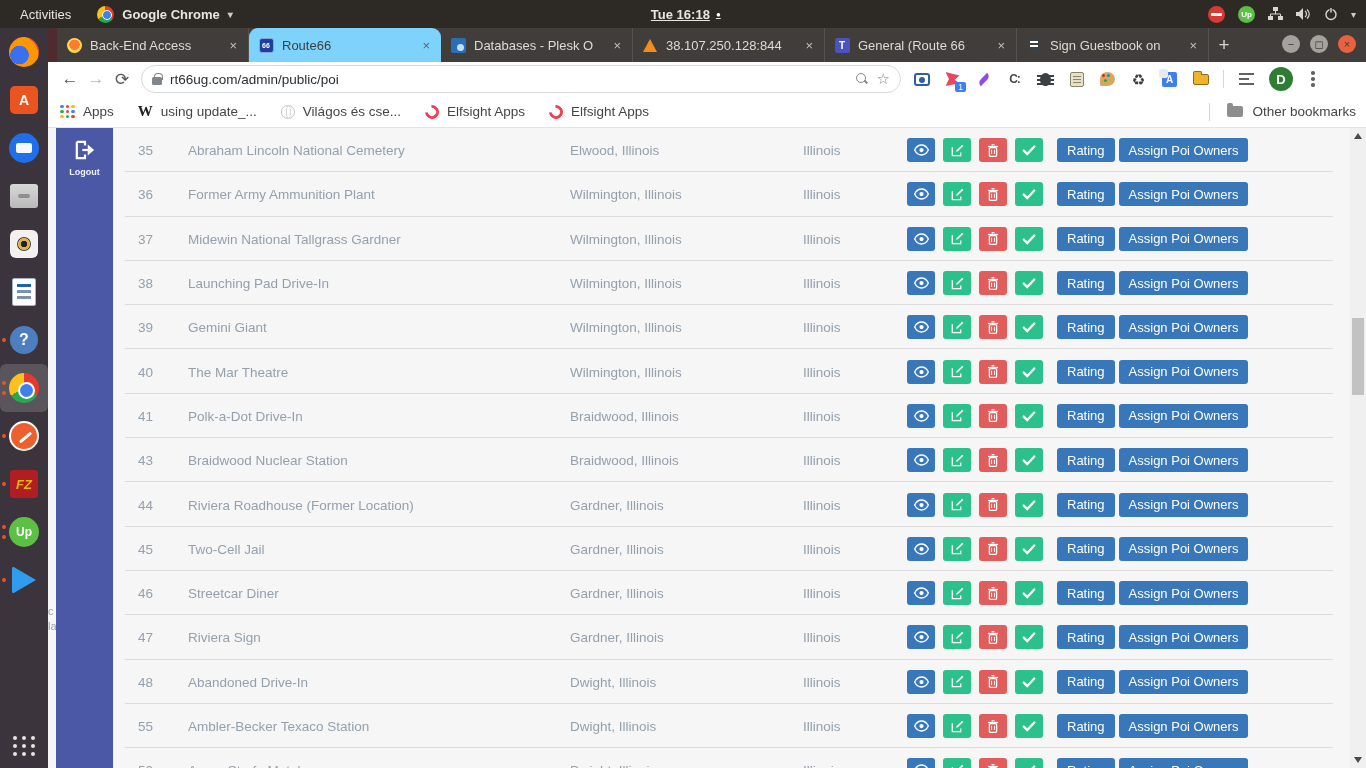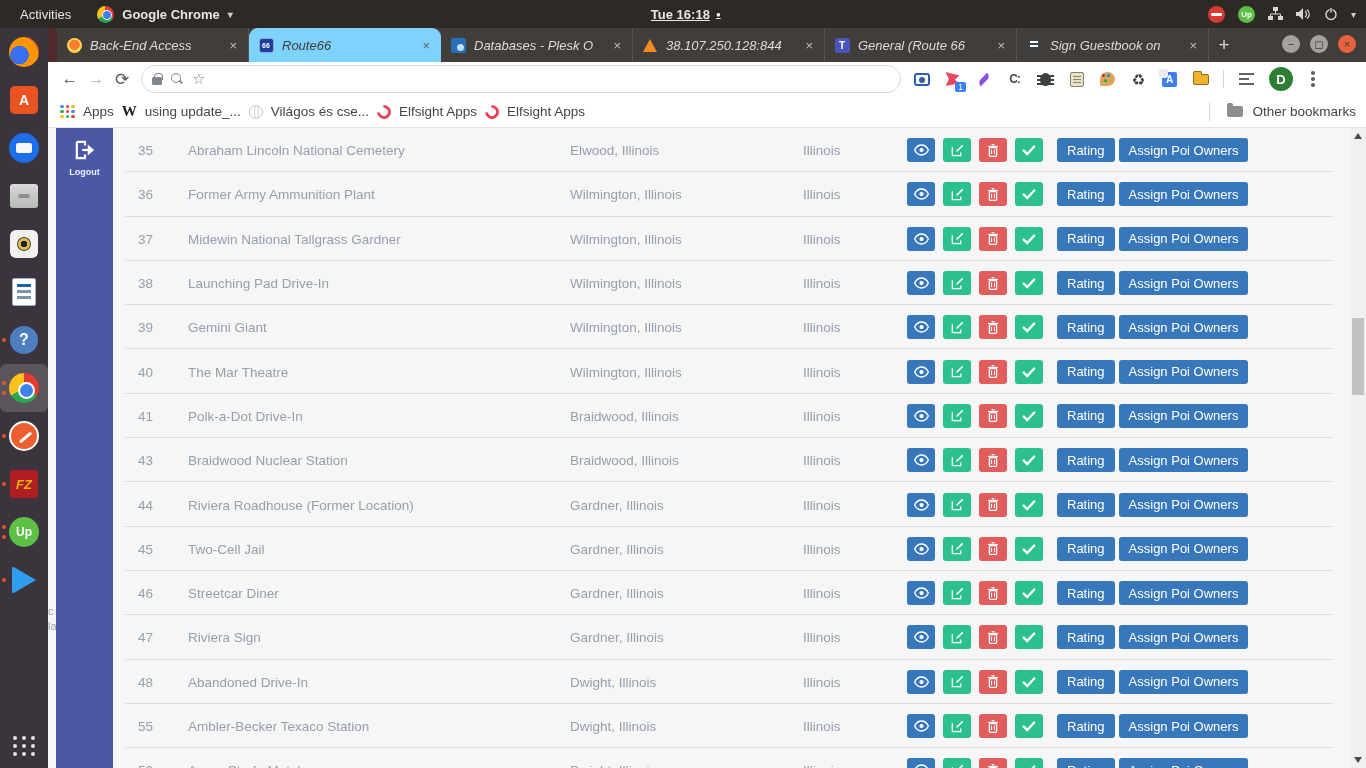--- a/index.html
+++ b/index.html
@@ -48,21 +48,21 @@
   .vscode { width:0; height:0; border-top:14px solid transparent; border-bottom:14px solid transparent; border-left:24px solid #2f9cf0; transform:rotate(0deg); border-radius:3px; }
   .appgrid { position:absolute; left:0; bottom:6px; width:48px; height:32px; display:flex; align-items:center; justify-content:center; }
   .appgrid .g { display:grid; grid-template-columns:repeat(3,5px); grid-gap:4px; }
   .appgrid .g i { width:4px; height:4px; border-radius:50%; background:#e7e4e1; }
 
   
   .window { position:absolute; left:48px; top:28px; width:1318px; height:740px; }
   .tabstrip { position:relative; height:34px; background:#413d3a; display:flex; align-items:flex-end; }
   .maroon { width:9px; height:34px; background:#512a2e; }
   .tab { height:34px; display:flex; align-items:center; gap:8px; padding:0 9px; width:192px; color:#dedbd7; font-size:13px; border-right:1px solid #56514d; cursor:pointer; }
-  .tab .title { flex:1; white-space:nowrap; overflow:hidden;font-style:italic; }
+  .tab .title { flex:1; white-space:nowrap; overflow:hidden; }
   .tab .x { font-size:13px; color:#c4c1bd; padding:0 2px; }
   .tab.active { background:#7dd3fc; color:#403e3c; border-radius:9px 9px 0 0; border-right:none; }
   .tab.active .x { color:#5f6368; }
   .fav { width:16px; height:16px; flex:0 0 16px; display:flex; align-items:center; justify-content:center; }
   .fav-backend { width:15px; height:15px; border-radius:50%; background:radial-gradient(circle at 50% 45%,#ff7b2e 0 45%,#ffd84d 48% 80%,#e0a80a 82%); }
   .fav-r66 { width:15px; height:15px; background:#1d3f9e; border-radius:3px; color:#fff; font-size:7px; font-weight:bold; display:flex; align-items:center; justify-content:center; border:1px solid #8fa0d8; }
   .fav-plesk { width:15px; height:15px; background:#2a6fb5; border-radius:2px; position:relative; }
   .fav-plesk::after { content:""; position:absolute; right:2px; bottom:2px; width:7px; height:7px; border-radius:50%; background:#bfe0ff; }
   .fav-pma { width:0; height:0; border-left:7px solid transparent; border-right:7px solid transparent; border-bottom:13px solid #f28c1e; }
   .fav-teams { width:15px; height:15px; background:#4b53bc; border-radius:2px; color:#fff; font-size:10px; font-weight:bold; display:flex; align-items:center; justify-content:center; }
@@ -103,21 +103,21 @@
   .ext-translate::before { content:""; position:absolute; left:-2px; top:-2px; width:9px; height:9px; background:#e9eaed; border-radius:2px; }
   .ext-folder { width:16px; height:11px; background:#f0b32c; border-radius:1px 2px 2px 2px; position:relative; border:1px solid #8a6d1d; }
   .ext-folder::before { content:""; position:absolute; left:-1px; top:-4px; width:7px; height:3px; background:#f0b32c; border:1px solid #8a6d1d; border-bottom:none; border-radius:2px 2px 0 0; }
   .vsep { width:1px; height:18px; background:#d5d8da; }
   .ext-playlist { width:15px; height:12px; border-top:2px solid #5f6368; border-bottom:2px solid #5f6368; position:relative; }
   .ext-playlist::after { content:""; position:absolute; left:0; top:3px; width:10px; height:2px; background:#5f6368; }
   .avatar { width:24px; height:24px; border-radius:50%; background:#2e7d32; color:#fff; font-size:13px; font-weight:bold; display:flex; align-items:center; justify-content:center; }
   .kebab { display:flex; flex-direction:column; gap:2.5px; padding:0 4px; }
   .kebab i { width:3.5px; height:3.5px; border-radius:50%; background:#5f6368; }
 
-  .bookmarks { height:32px; background:#fff; border-bottom:1px solid #e3e3e3; display:flex; align-items:center; padding:0 12px; font-size:13.5px; color:#474442; gap:8px; }
+  .bookmarks { height:32px; background:#fff; border-bottom:1px solid #e3e3e3; display:flex; align-items:center; padding:0 12px; font-size:13.5px; color:#474442; gap:24px; }
   .bm { display:flex; align-items:center; gap:8px; }
   .bm-gridicon { display:grid; grid-template-columns:repeat(3,4px); grid-gap:1.5px; }
   .bm-gridicon i { width:3.5px; height:3.5px; border-radius:50%; }
   .bm-w { font-family:"Liberation Serif",serif; font-weight:bold; font-size:15px; color:#222; }
   .bm-globe { width:14px; height:14px; border-radius:50%; border:1.5px solid #c3c3c3; position:relative; }
   .bm-globe::after { content:""; position:absolute; left:4px; top:-1px; width:3px; height:12px; border-radius:50%; border:1px solid #d5d5d5; }
   .bm-elf { width:14px; height:14px; border-radius:50%; border:3.5px solid #ef3f56; border-left-color:transparent; transform:rotate(40deg); }
   .bm-right { position:absolute; right:10px; display:flex; align-items:center; gap:9px; }
   .bm-foldersep { width:1px; height:18px; background:#d5d5d5; margin-right:8px; }
   .bm-folder { width:16px; height:11px; background:#8e8e8e; border-radius:1px 2px 2px 2px; position:relative; }
@@ -246,20 +246,21 @@
       <span class="wbtn close">×</span>
     </div>
   </div>
 
   <div class="toolbar">
     <span class="navbtn">←</span>
     <span class="navbtn disabled">→</span>
     <span class="navbtn">⟳</span>
     <div class="omnibox">
       <span class="lock"></span>
+      <span class="url">rt66ug.com/admin/public/poi</span>
       <span class="mag"></span>
       <span class="star">☆</span>
     </div>
     <div class="extrow">
       <span class="ext">
           <span class="ext-screen"></span>
         </span>
       <span class="ext">
           <span class="ext-pink"></span>
           <span class="badge1">1</span>

